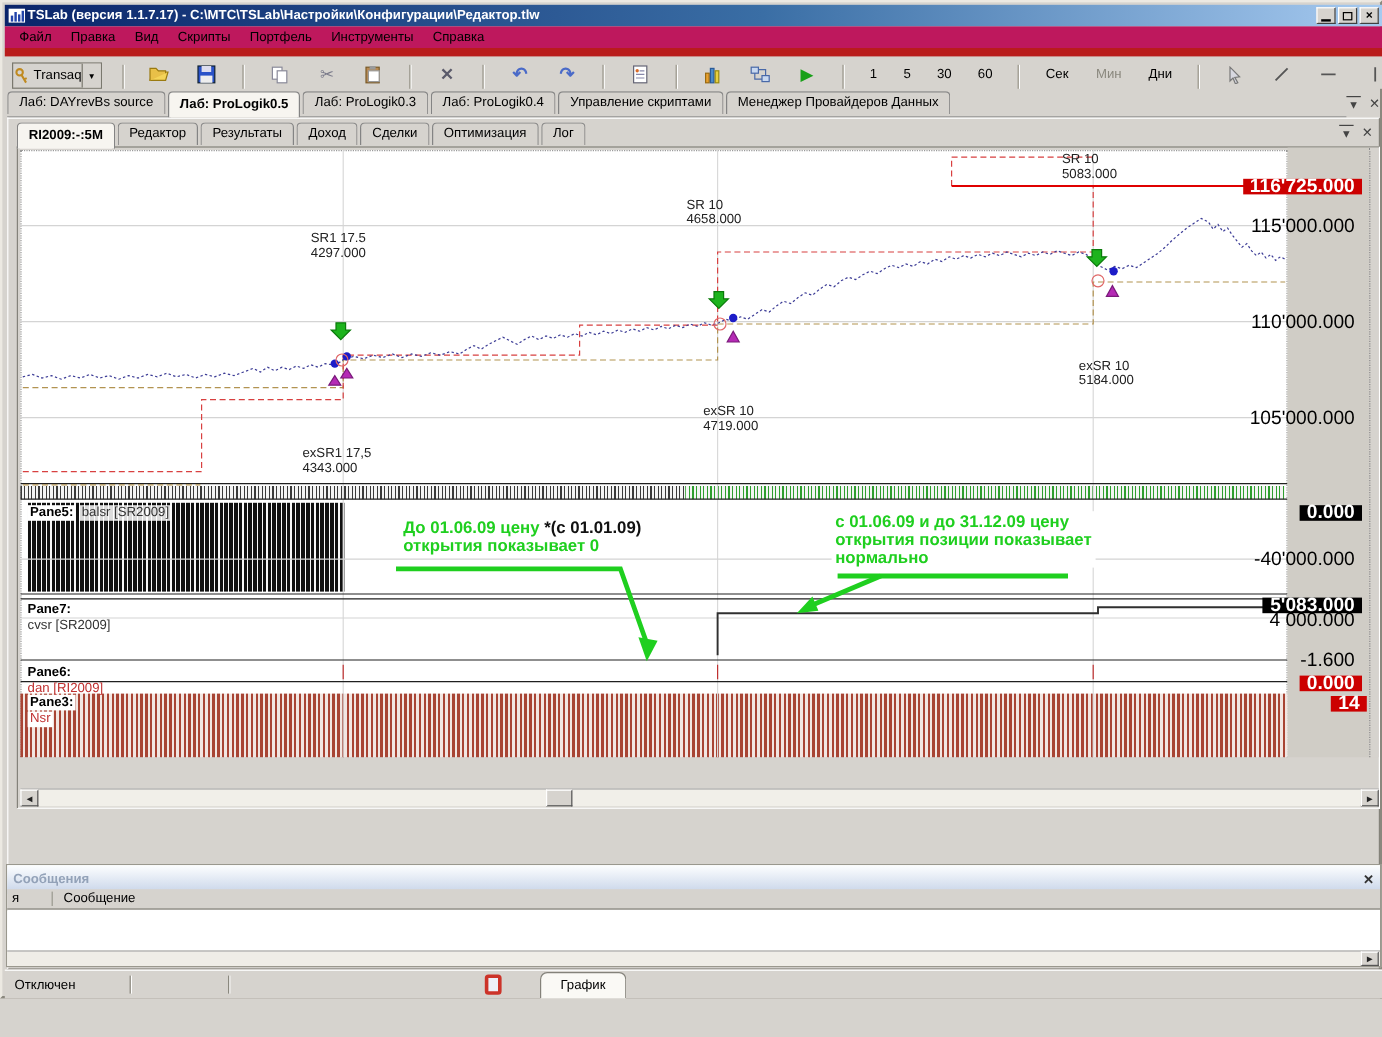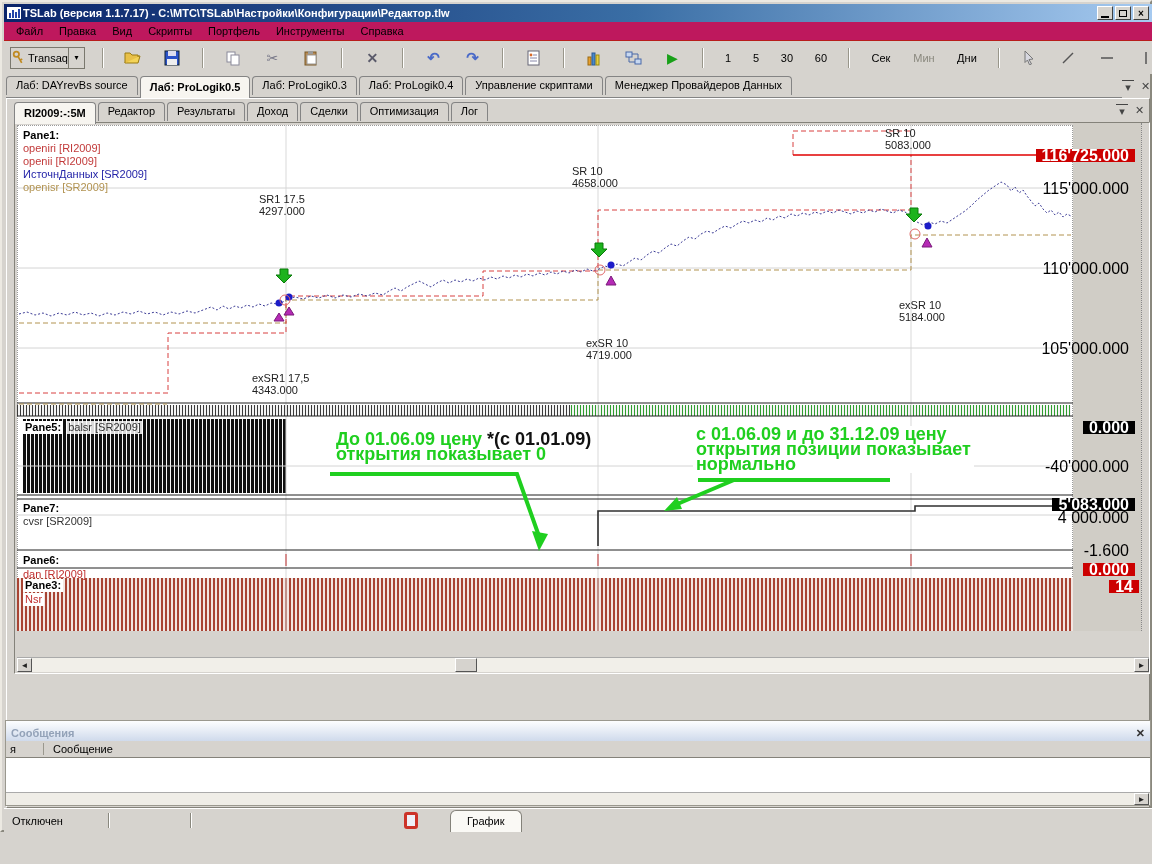--- a/index.html
+++ b/index.html
@@ -4,34 +4,34 @@
 <style>
 *{margin:0;padding:0;box-sizing:border-box}
 html,body{width:1152px;height:864px}
 body{font-family:"Liberation Sans",sans-serif;font-size:11px;color:#000;background:#d6d3ce;overflow:hidden;position:relative}
 .abs{position:absolute}
 .flex{display:flex;align-items:center}
 .titlebar{left:2px;top:2px;width:1148px;height:18px;background:linear-gradient(90deg,#0a246a,#3a6ea5 55%,#a6caf0);color:#fff;font-weight:700;display:flex;align-items:center;padding:0 3px;gap:4px}
 .wbtn{width:16px;height:14px;background:#d6d3ce;border:1px solid;border-color:#fff #404040 #404040 #fff;display:flex;align-items:center;justify-content:center;color:#000;font-weight:700;font-size:10px}
 .menubar{left:2px;top:20px;width:1148px;height:18px;background:#be185d;display:flex;align-items:center;padding-left:4px}
 .menu-item{padding:2px 8px}
-.toolbar{left:2px;top:38px;width:1148px;height:34px;background:#d6d3ce;border-top:1px solid #b91c1c;display:flex;align-items:center;padding-left:6px;gap:14px}
+.toolbar{left:2px;top:38px;width:1148px;height:34px;background:#d6d3ce;border-top:7px solid #b91c1c;display:flex;align-items:flex-end;padding-left:6px;gap:14px}
 .tbtn{width:25px;height:24px;display:flex;align-items:center;justify-content:center;flex:0 0 auto}
 .tsep{width:2px;height:20px;border-left:1px solid #99968a;border-right:1px solid #fff;margin:0 3px;flex:0 0 auto}
 .combo{height:22px;border:1px solid #7a786e;background:#d6d3ce;display:flex;align-items:center}
 .combo .arr{width:16px;height:100%;background:#d6d3ce;border-left:1px solid #7a786e;display:flex;align-items:center;justify-content:center;font-size:8px}
 .tabs{display:flex;align-items:flex-start;height:22px;border-bottom:1px solid #848484}
 .tab{height:19px;line-height:17px;padding:0 9px;background:#d6d3ce;border:1px solid #848484;border-bottom:none;border-radius:4px 4px 0 0;margin-right:2px;white-space:nowrap}
 .tab.active{background:#f7f5f0;font-weight:700;height:22px;line-height:20px;position:relative;z-index:2}
 .tabicon{width:15px;height:14px;display:flex;align-items:center;justify-content:center;color:#444;font-size:11px}
 .chip{position:absolute;font-size:16px;line-height:13px;padding:0 6px;white-space:nowrap}
 .chipR{background:#cc0000;color:#fff;font-weight:700}
 .chipB{background:#000;color:#fff;font-weight:700}
 .leg{line-height:13px;white-space:nowrap}
-.note{font-weight:700;line-height:15px;background:#fff;padding:1px 3px;white-space:nowrap;font-size:18px}
+.note{font-weight:700;line-height:15px;background:#fff;padding:1px 3px;white-space:nowrap;font-size:14px}
 .anno{line-height:12px;white-space:nowrap;color:#222}
 .sbbtn{width:15px;height:14px;background:#d6d3ce;border:1px solid;border-color:#fff #555 #555 #fff;display:flex;align-items:center;justify-content:center;font-size:8px;color:#222}
 .statussep{width:2px;height:15px;border-left:1px solid #8a887e;border-right:1px solid #fff}
 .taskbar{left:0;top:833px;width:1152px;height:31px;background:linear-gradient(#f7f6f3,#dedbd3);border-top:1px solid #fff;display:flex;align-items:center;padding:0 2px;gap:3px}
 .taskbtn{height:24px;width:62px;display:flex;align-items:center;gap:3px;padding:0 3px;background:#ebe8e1;border:1px solid;border-color:#fdfdfb #6f6d66 #6f6d66 #fdfdfb;border-radius:2px;overflow:hidden;white-space:nowrap;flex:0 0 auto}
 .taskbtn.active{background:#fbfaf6;border-color:#6f6d66 #fdfdfb #fdfdfb #6f6d66}
 .ticon{width:15px;height:15px;flex:0 0 auto;display:flex;align-items:center;justify-content:center}
 .tricon{width:14px;height:14px;flex:0 0 auto;border-radius:3px}
 .gutterlbl{color:#000}
 </style>
@@ -265,27 +265,20 @@
       </g>
       <g stroke="#1fcf1f" stroke-width="4" fill="#1fcf1f">
         <path d="M327,471 L514,471 L537,536" fill="none"></path>
         <polygon points="529,528 545,531 536,548" stroke="none"></polygon>
         <path d="M695,477 H887" fill="none"></path>
         <path d="M731,477 L672,502" fill="none"></path>
         <polygon points="661,508 674,494 679,506" stroke="none"></polygon>
       </g>
     </svg>
 
-    <div class="abs" style="left:8px;top:6px">
-      <div class="leg" style="font-weight:700">Pane1:</div>
-      <div class="leg" style="color: rgb(194, 58, 58);">openiri [RI2009]</div>
-      <div class="leg" style="color: rgb(194, 58, 58);">openii [RI2009]</div>
-      <div class="leg" style="color: rgb(36, 36, 168);">ИсточнДанных [SR2009]</div>
-      <div class="leg" style="color: rgb(178, 147, 81);">openisr [SR2009]</div>
-    </div>
 
     <div class="abs anno" style="left:244px;top:70px">
         <div>SR1 17.5</div>
         <div>4297.000</div>
       </div>
     <div class="abs anno" style="left:557px;top:42px">
         <div>SR 10</div>
         <div>4658.000</div>
       </div>
     <div class="abs anno" style="left:870px;top:4px">

